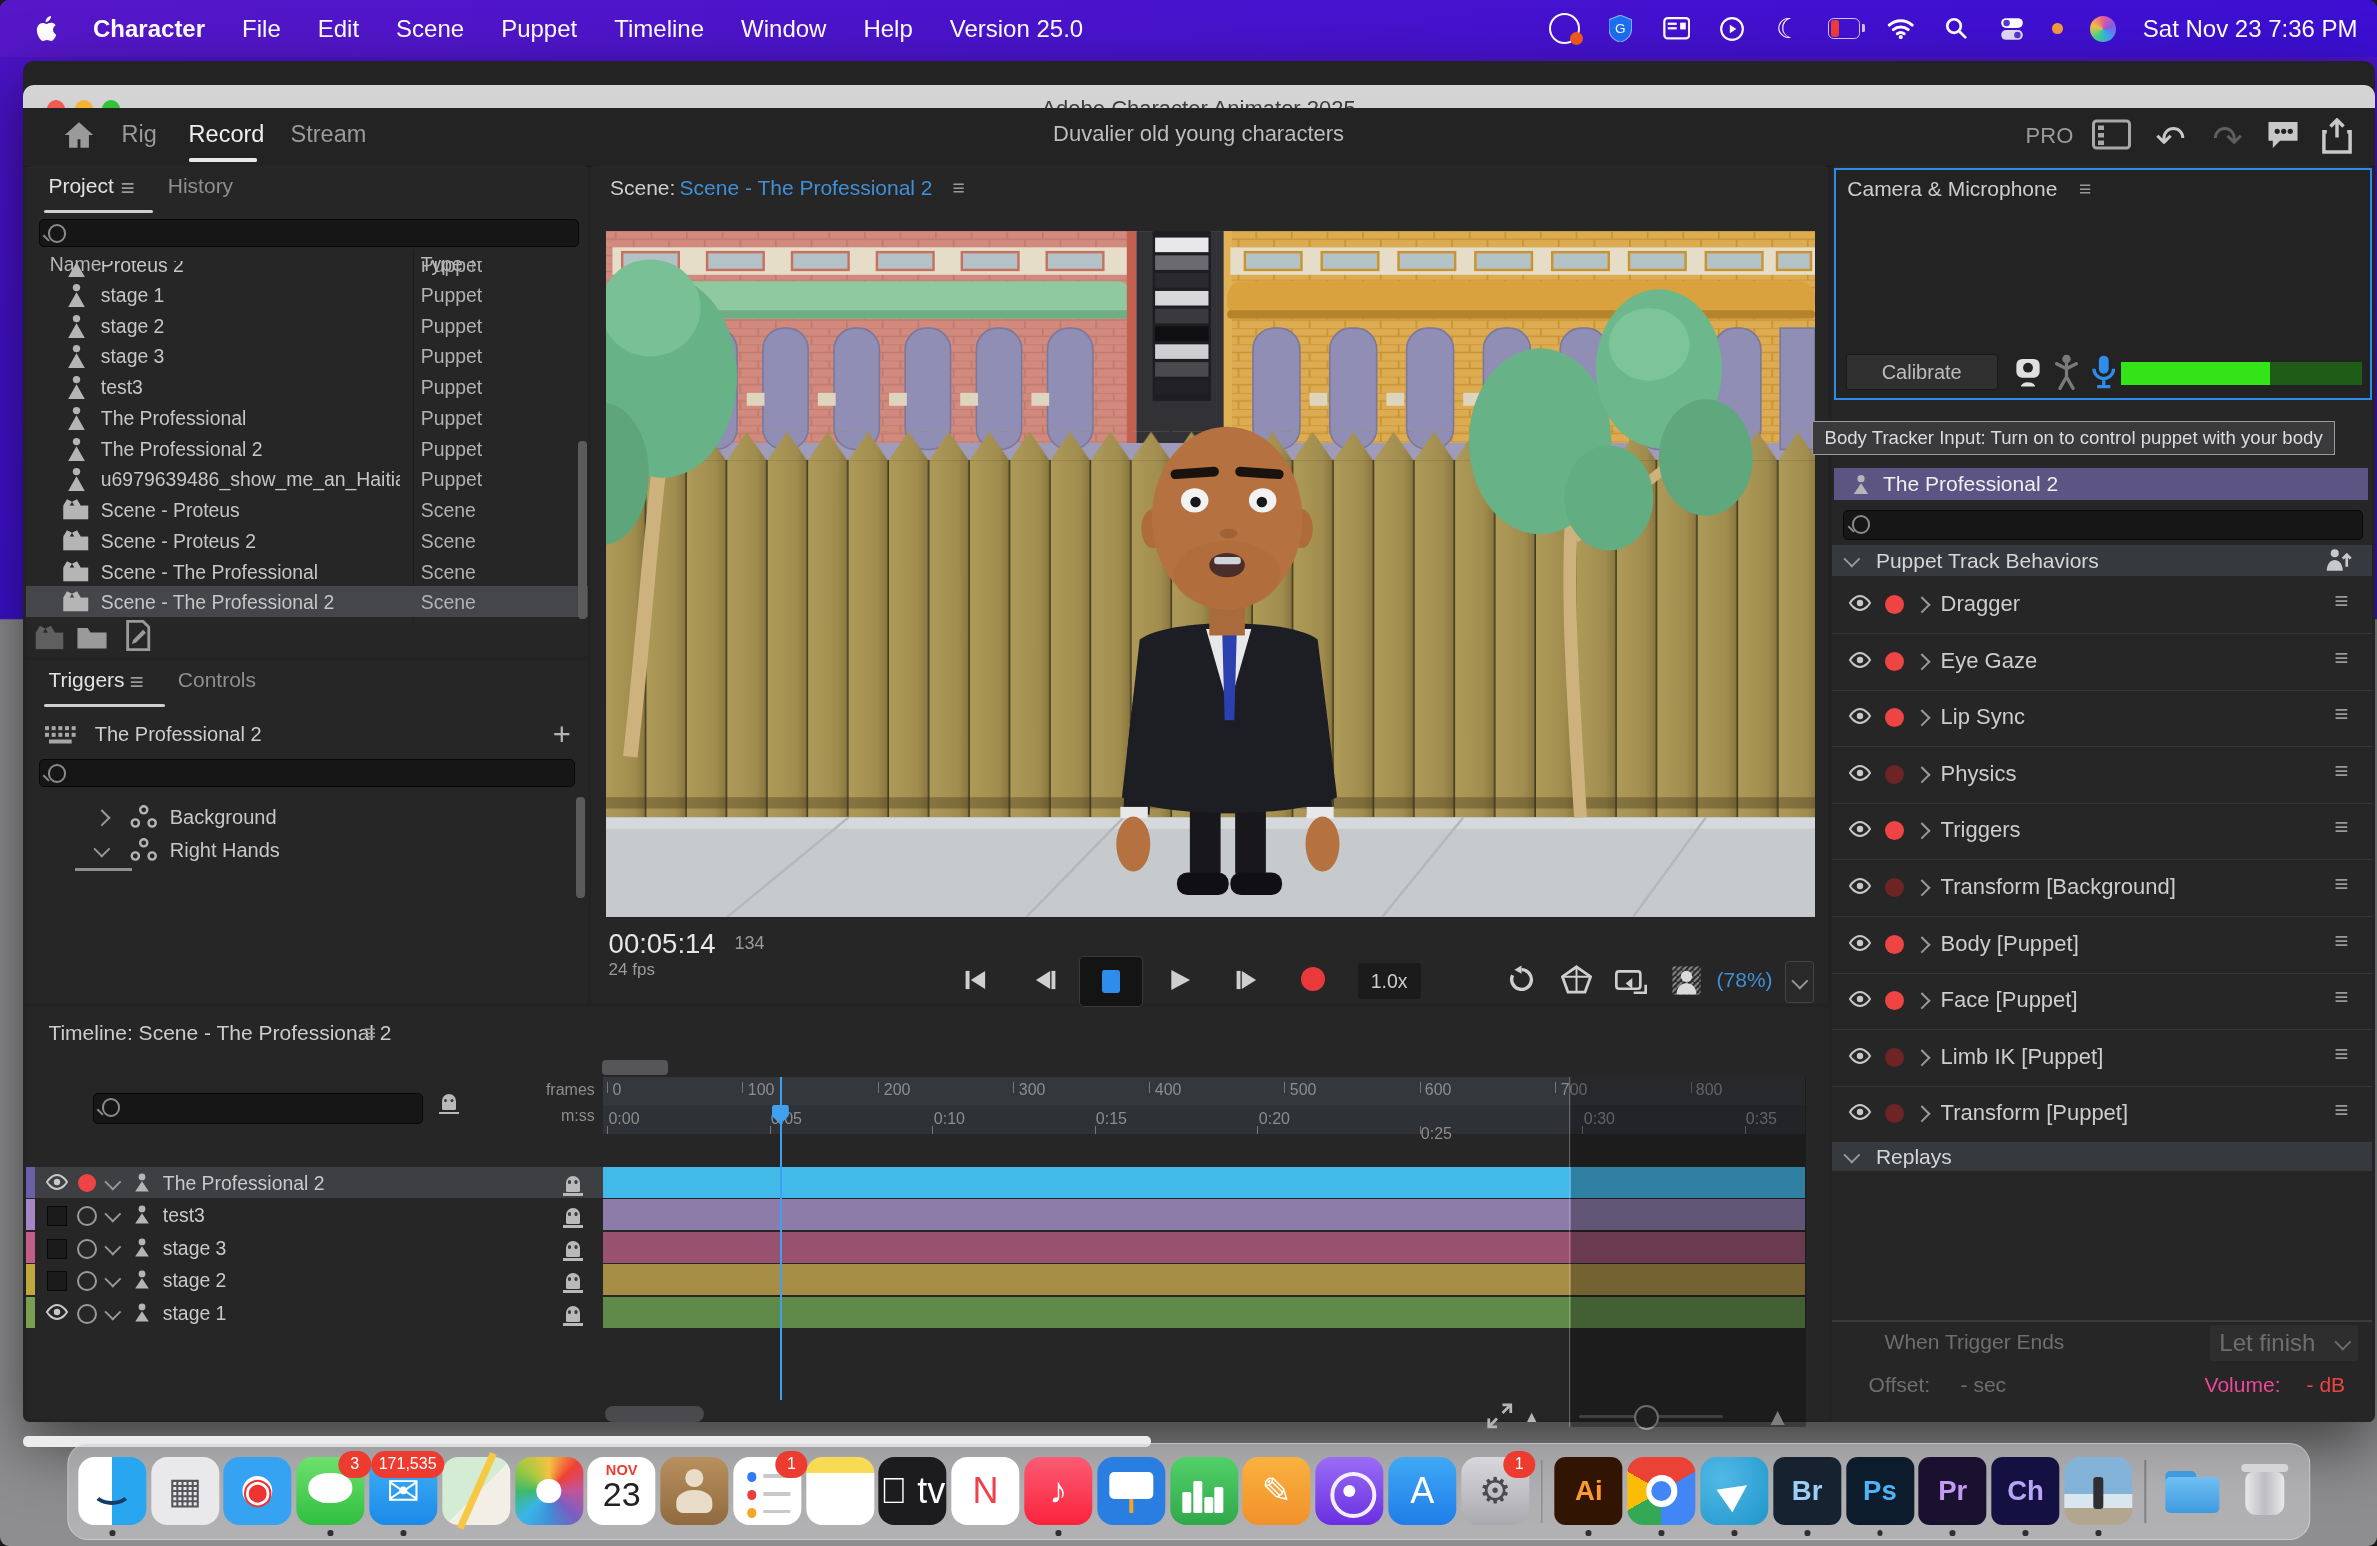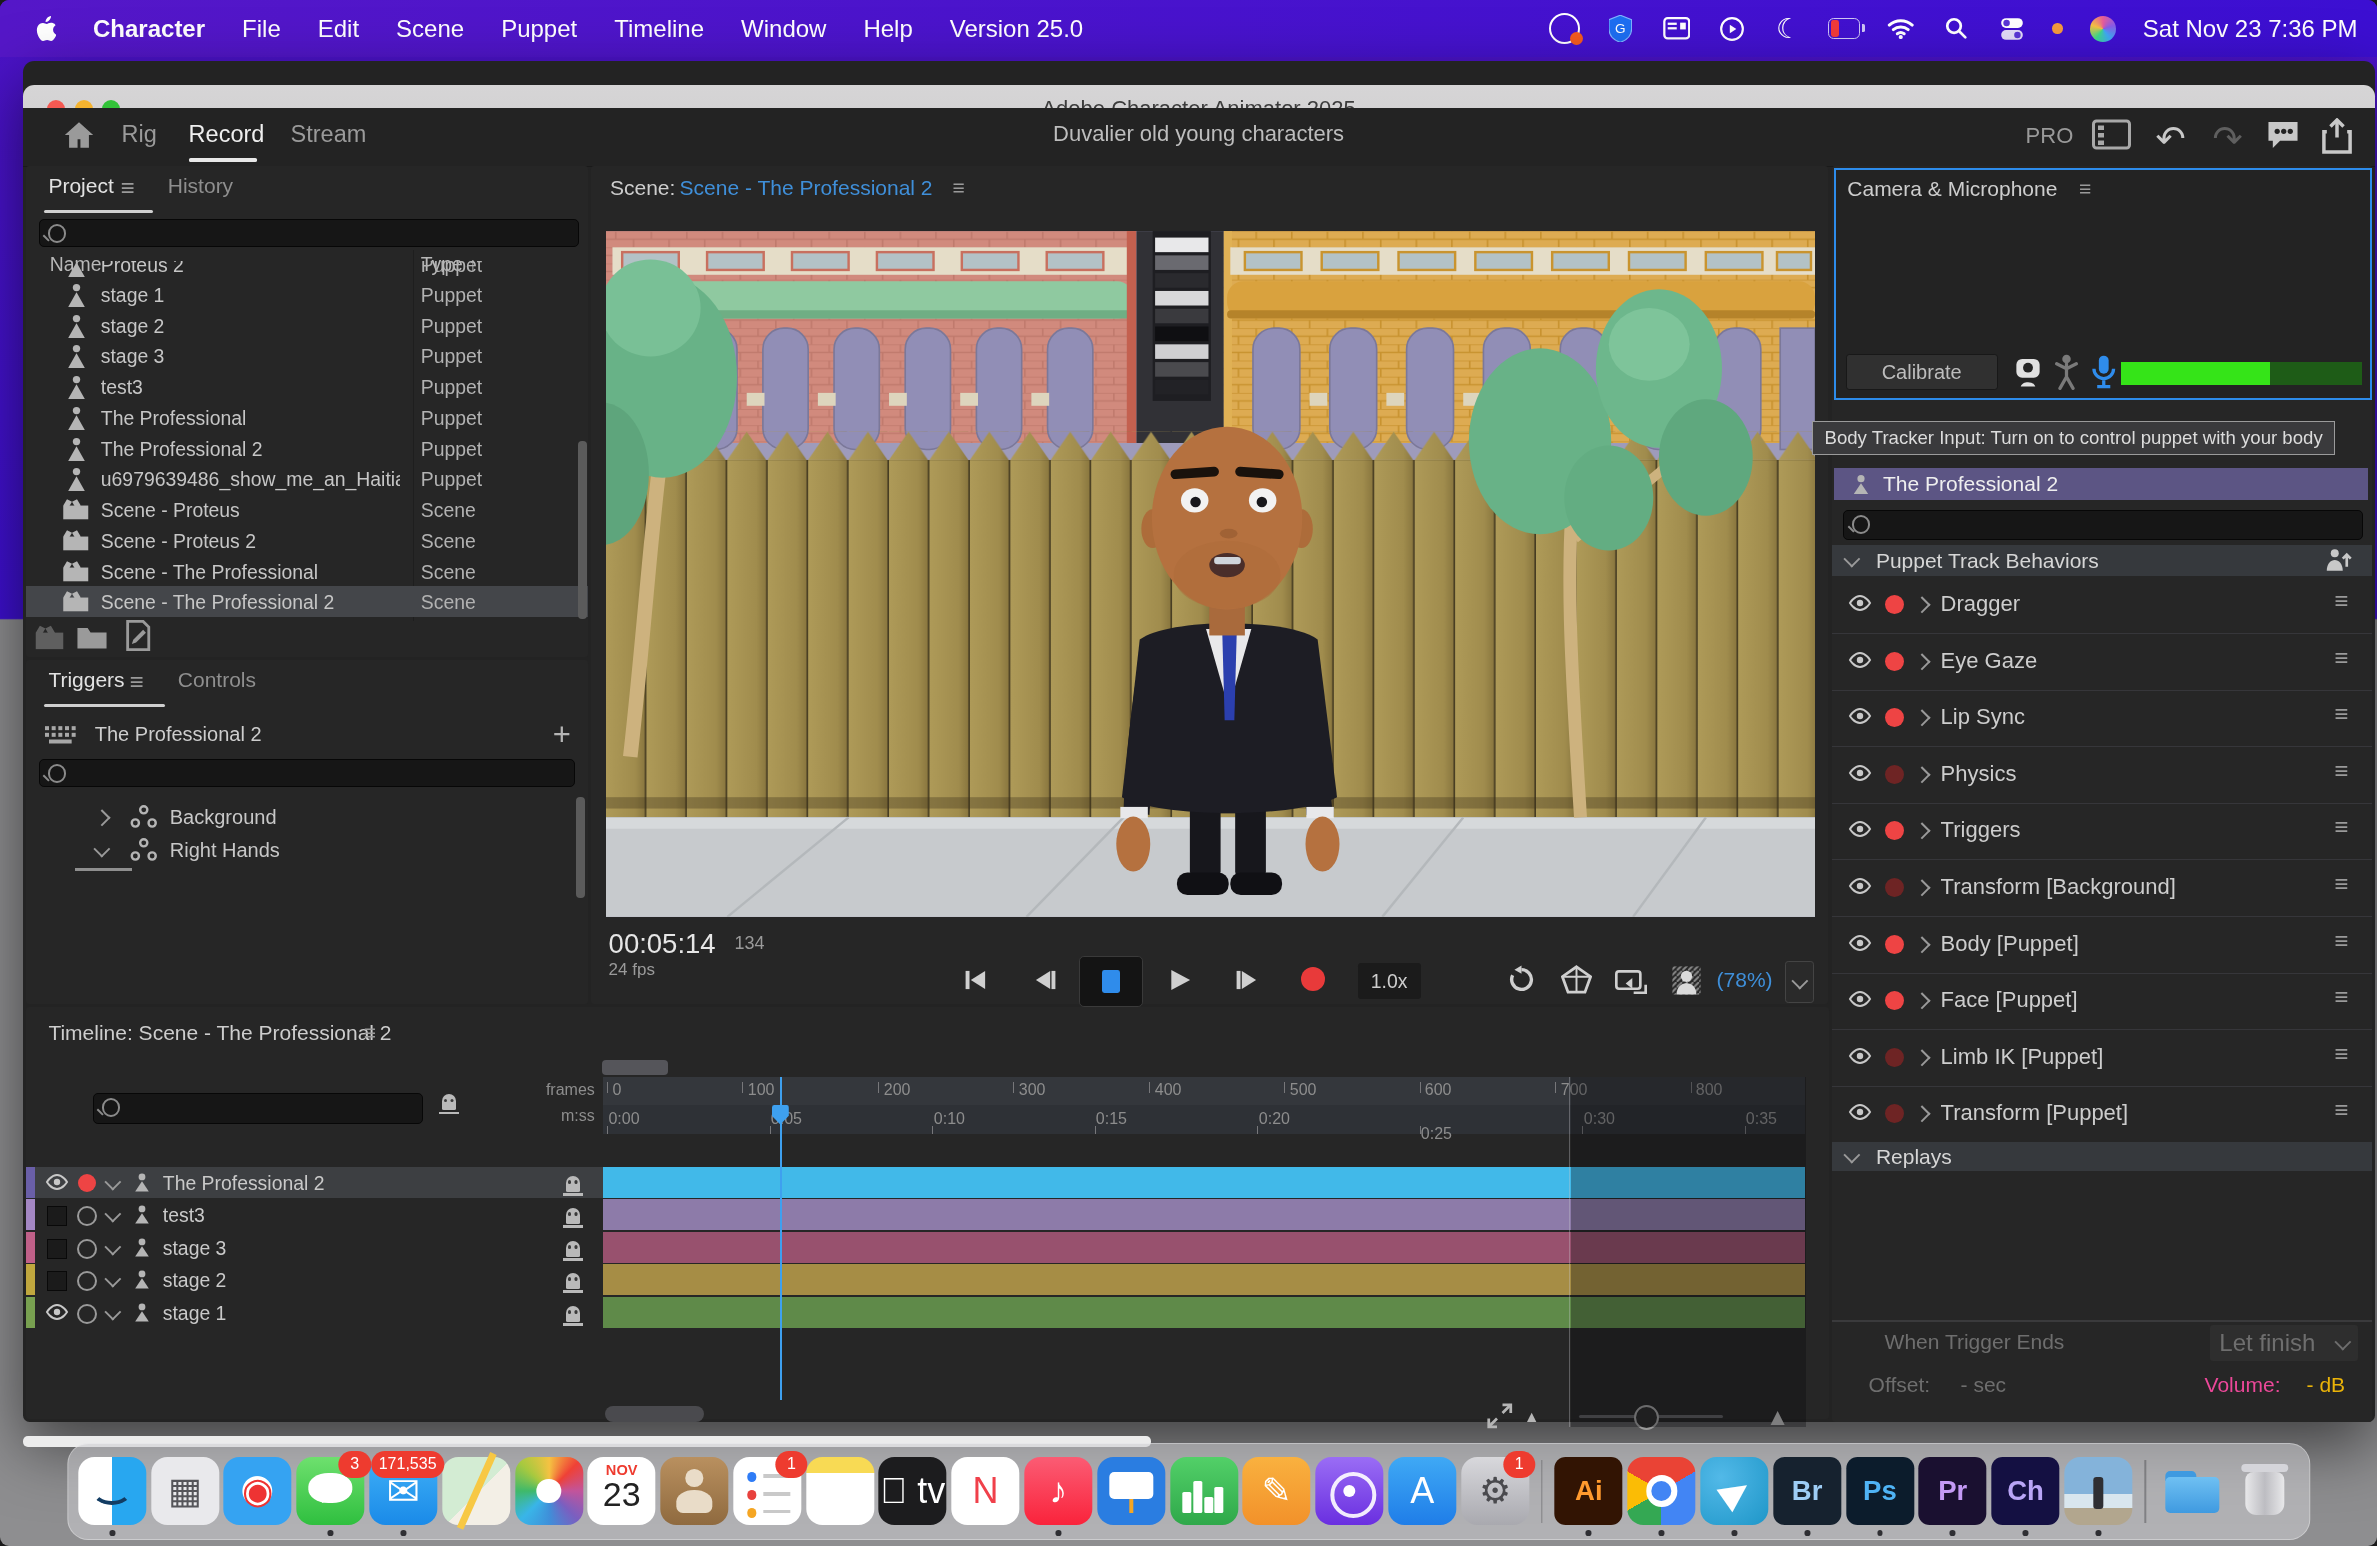--- a/index.html
+++ b/index.html
@@ -817,21 +817,21 @@
       </div>
       <div style="position:absolute;left:0;top:1154px;width:540px;height:1.6px;background:#3a3a3c"></div>
       <span style="position:absolute;left:53px;top:1164px;font-size:21px;color:#6e6e6e">When Trigger Ends</span>
       <span style="position:absolute;left:378px;top:1159px;width:129px;height:36px;background:#2e2e2e;border-radius:3.2px;color:#6e6e6e;font-size:24px;display:flex;align-items:center;justify-content:space-between;padding:0 9.7px">
           <span>Let finish</span>
           <span class="chev d" style="border-color:#6e6e6e;margin-top:-3.2px"></span>
         </span>
       <span style="position:absolute;left:37px;top:1207px;font-size:21px;color:#6e6e6e">Offset:</span>
       <span style="position:absolute;left:129px;top:1207px;font-size:21px;color:#6e6e6e">- sec</span>
       <span style="position:absolute;left:373px;top:1207px;font-size:21px;color:#ec4899">Volume:</span>
-      <span style="position:absolute;left:475px;top:1207px;font-size:21px;color:#eab308">- dB</span>
+      <span style="position:absolute;left:475px;top:1207px;font-size:21px;color:#ef4444">- dB</span>
     </div>
 
     <div class="panel" id="timeline-panel" style="left:3.2px;top:946px;width:1803px;height:412px">
       <span style="position:absolute;left:22.6px;top:13.7px;font-size:21px;color:#cdcdcd">Timeline: Scene - The Professional 2</span>
       <span class="ham" style="position:absolute;left:338px;top:14.6px;font-size:21px">≡</span>
       <div style="position:absolute;left:576px;top:53px;width:66px;height:14.6px;background:#55555a;border-radius:4px"></div>
       <div class="searchbox" style="left:67px;top:86px;width:328px;height:29px">
           <span class="mag"></span>
         </div>
       <span style="position:absolute;left:416px;top:87px"><span class="ghost"></span></span>

